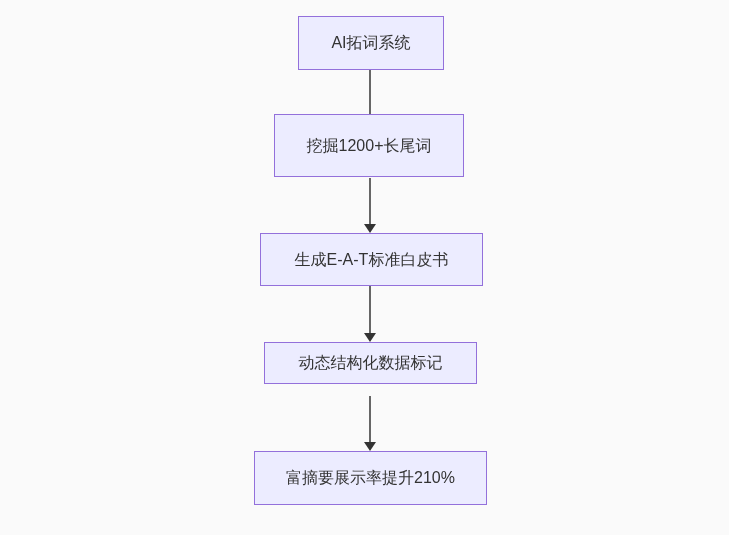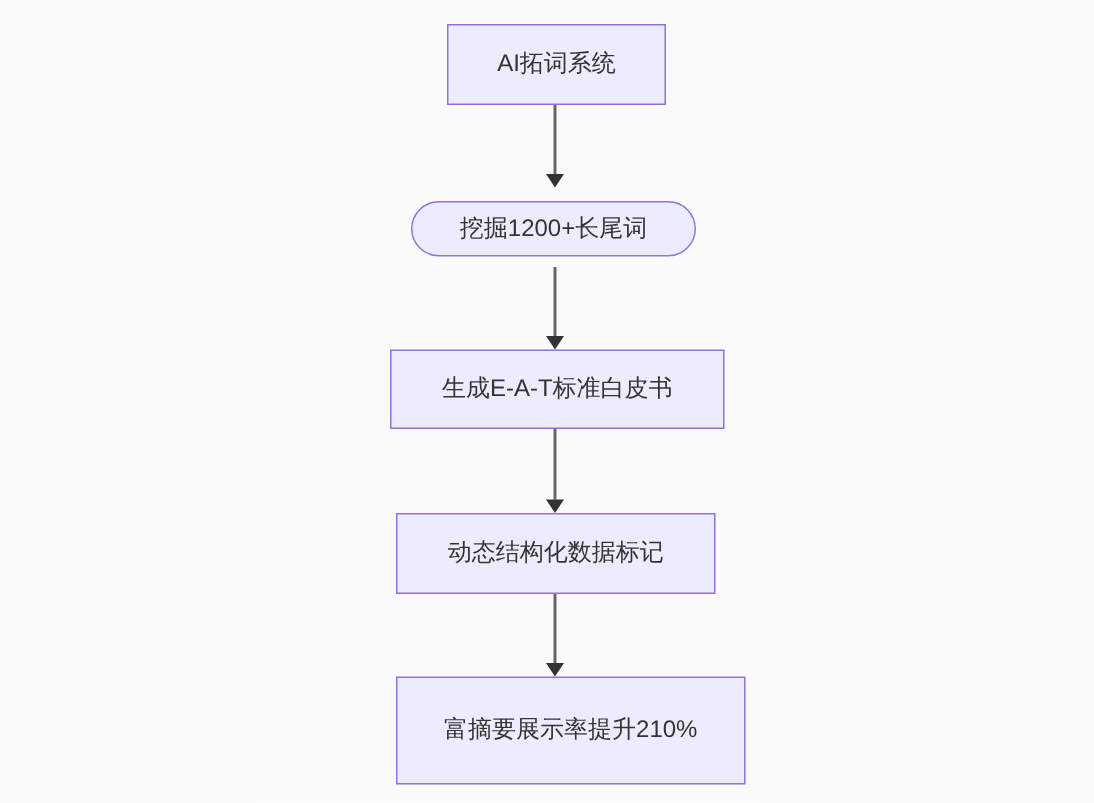--- a/index.html
+++ b/index.html
@@ -24,24 +24,24 @@
     color: var(--node-text, #333333);
     display: flex;
     align-items: center;
     justify-content: center;
     font-size: 16px;
     line-height: 1.2;
     white-space: nowrap;
     text-align: center;
   }
   .node-1 { left: 298px; top: 16px;  width: 146px; height: 54px; }
-  .node-2 { left: 274px; top: 134px; width: 190px; height: 37px; border-radius: 22px; }
+  .node-2 { left: 274px; top: 114px; width: 190px; height: 63px; }
   .node-3 { left: 260px; top: 233px; width: 223px; height: 53px; text-align: center; }
-  .node-4 { left: 264px; top: 342px; width: 213px; height: 54px; }
-  .node-5 { left: 264px; top: 451px; width: 233px; height: 72px; }
+  .node-4 { left: 264px; top: 342px; width: 213px; height: 42px; }
+  .node-5 { left: 254px; top: 451px; width: 233px; height: 54px; }
   .flow-arrow {
     position: absolute;
     left: 364px; 
     width: 12px;
     display: flex;
     flex-direction: column;
     align-items: center;
   }
   .arrow-1 { top: 70px;  height: 55px; }
   .arrow-2 { top: 178px; height: 55px; }

